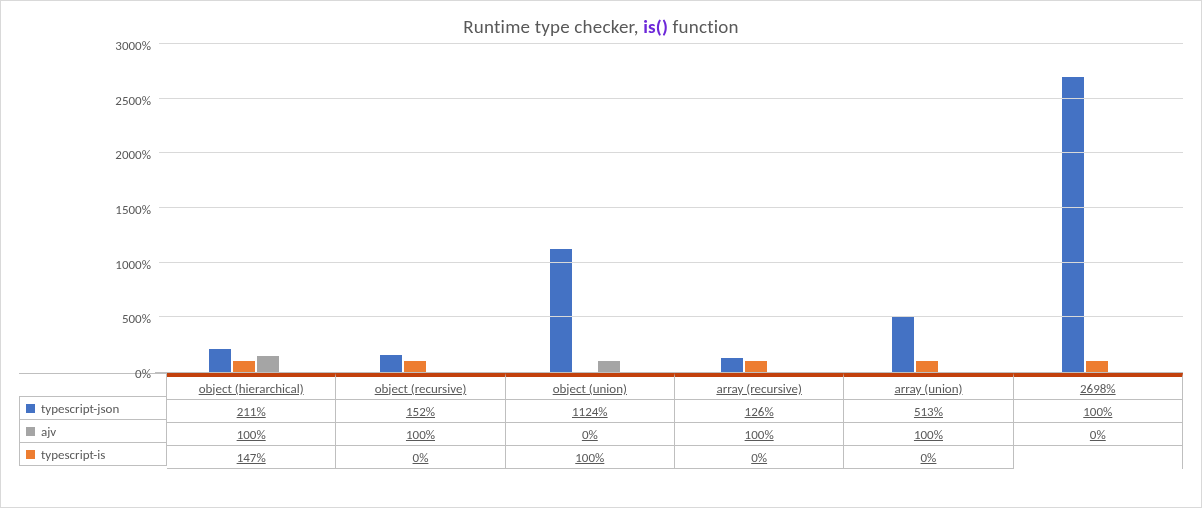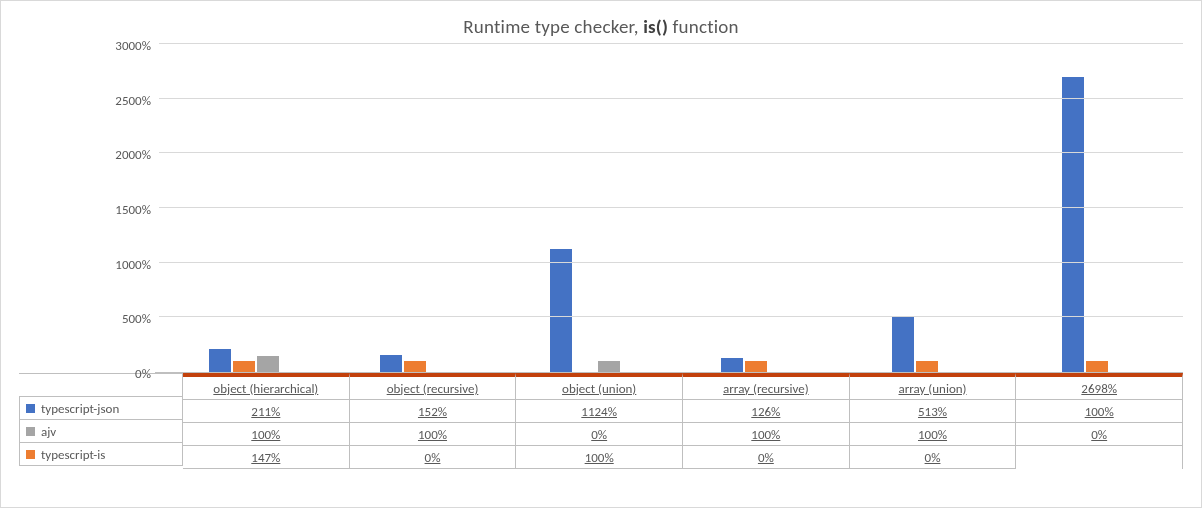--- a/index.html
+++ b/index.html
@@ -18,21 +18,21 @@
     padding: 14px 18px 10px 18px;
   }
   .title {
     text-align: center;
     font-size: 19px;
     color: #595959;
     margin-bottom: 6px;
     letter-spacing: .2px;
   }
   .title .accent {
-    color: #404040;
+    color: #6d28d9;
     font-weight: 700;
   }
 
   
   .plot-wrap {
     display: flex;
     align-items: stretch;
   }
   .yaxis {
     width: 140px;
@@ -88,21 +88,21 @@
   .bar.s0 { background: #4472C4; }
   .bar.s1 { background: #ED7D31; }
   .bar.s2 { background: #A5A5A5; }
 
   
   .datatable {
     display: flex;
     margin-top: 0;
   }
   .legend-col {
-    width: 164px;
+    width: 148px;
     border-top: 1px solid #bfbfbf;
   }
   .legend-cell {
     height: 23px;
     display: flex;
     align-items: center;
     gap: 6px;
     padding-left: 6px;
     font-size: 13px;
     color: #595959;

